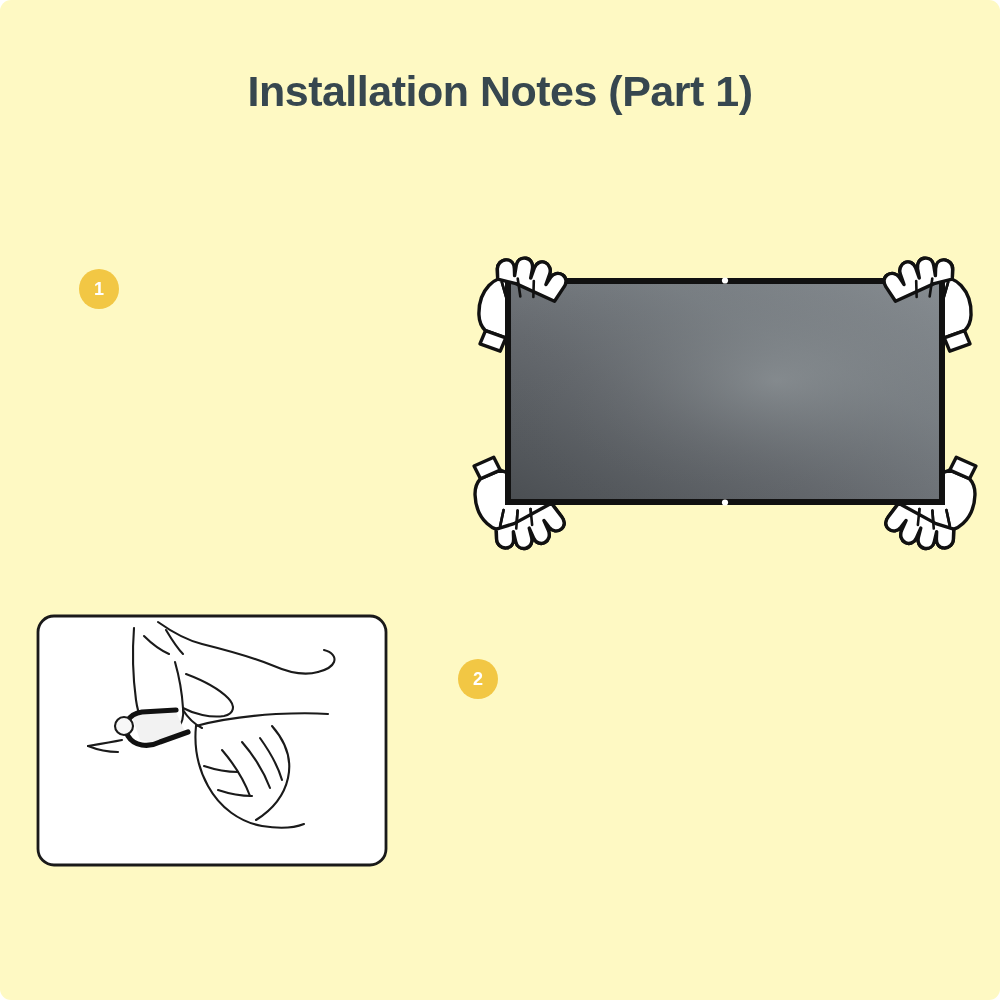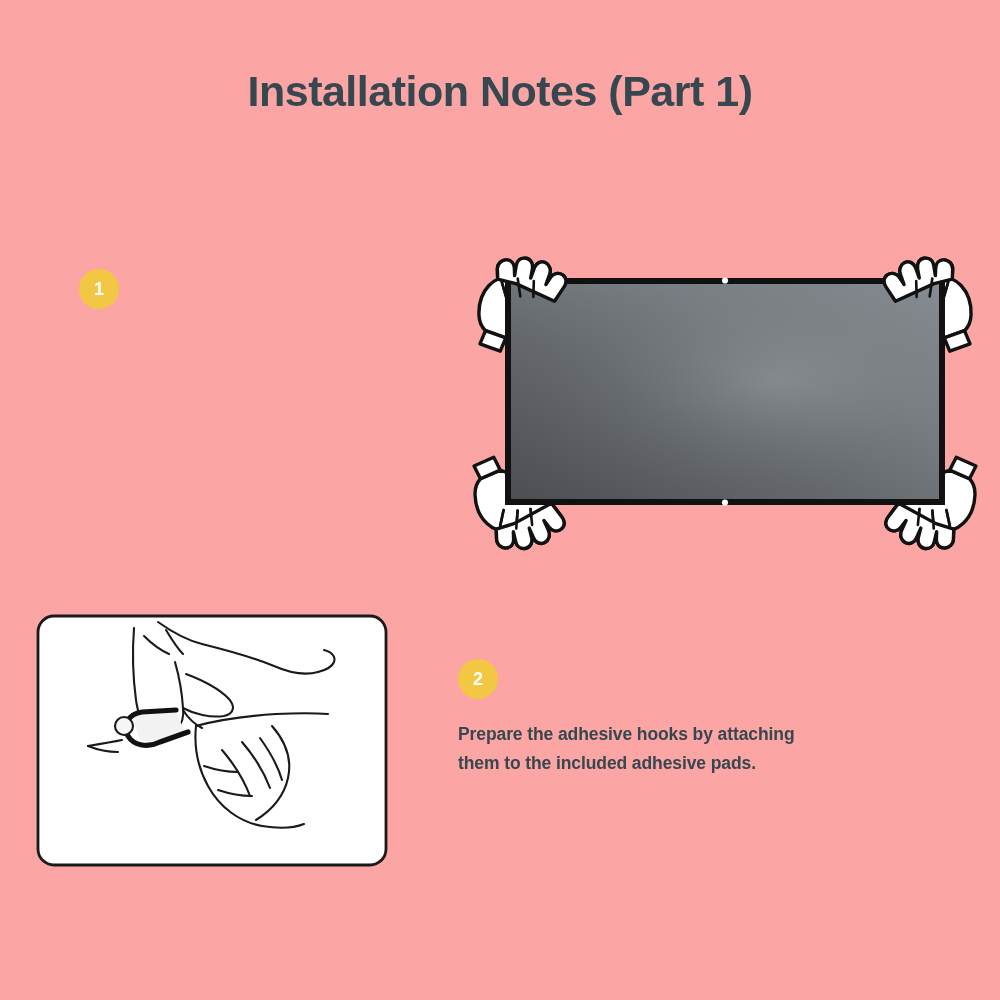--- a/index.html
+++ b/index.html
@@ -12,21 +12,22 @@
     background: #ffffff;
     font-family: "Liberation Sans", sans-serif;
     overflow: hidden;
     position: relative;
   }
 
   #page {
     position: relative;
     width: 1000px;
     height: 1000px;
-    background: #fca5a5;
+    background: #fef9c3;
+    border-radius: 11px;
   }
 
   
   .page-title {
     position: absolute;
     left: 0;
     top: 68px;
     width: 1000px;
     text-align: center;
     font-size: 43px;
@@ -200,21 +201,20 @@
                  C 78 17, 83 16, 87 19 C 91 22, 91 27, 88 31 L 78 45 L 40 26 Z" fill="#ffffff" stroke="#111111" stroke-width="3.4" stroke-linejoin="round"></path>
         <path d="M 26 24 L 30 40" fill="none" stroke="#111111" stroke-width="2.6" stroke-linecap="round"></path>
         <path d="M 42 21 L 44 39" fill="none" stroke="#111111" stroke-width="2.6" stroke-linecap="round"></path>
         <path d="M 58 24 L 57 40" fill="none" stroke="#111111" stroke-width="2.6" stroke-linecap="round"></path>
       </g>
     </svg>
   </div>
 
   <div class="step step-2">
     <div class="badge">2</div>
-    <div class="step-text">Prepare the adhesive hooks by attaching them to the included adhesive pads.</div>
   </div>
 
   <div class="hook-figure">
     <svg width="352" height="253" viewBox="0 0 352 253" xmlns="http://www.w3.org/2000/svg">
 
       <rect x="2" y="2" width="348" height="249" rx="16" ry="16" fill="#ffffff" stroke="#1a1a1a" stroke-width="2.8"></rect>
 
       <g fill="none" stroke="#1a1a1a" stroke-width="2.1" stroke-linecap="round" stroke-linejoin="round">
 
         <path d="M 122 8

